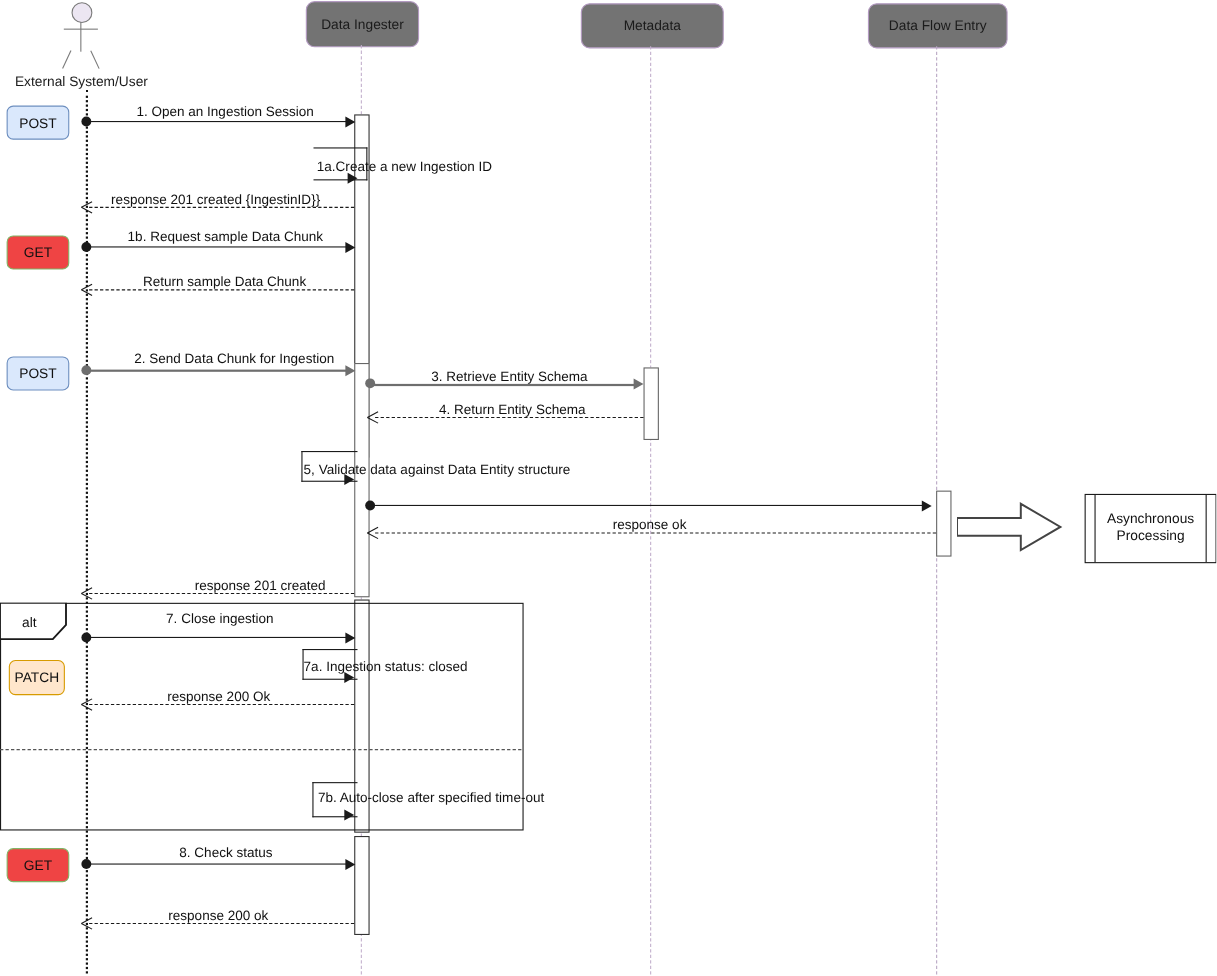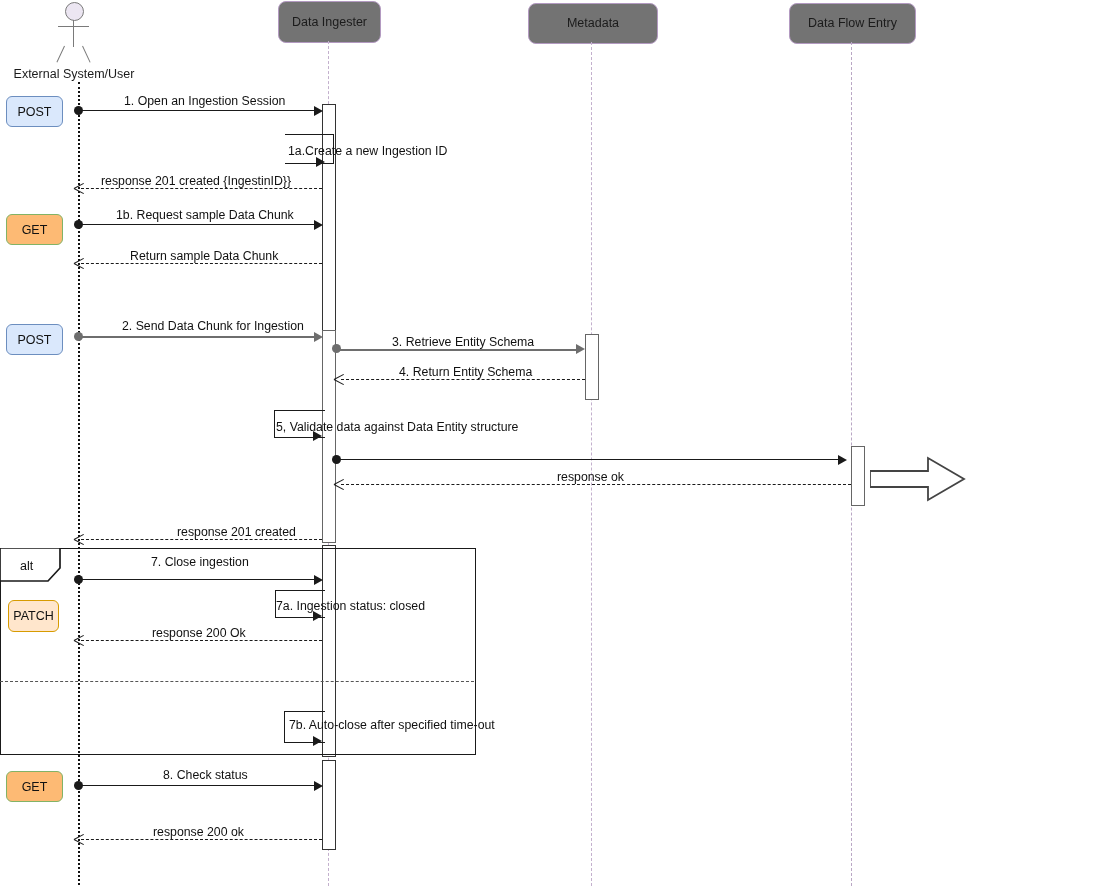--- a/index.html
+++ b/index.html
@@ -21,21 +21,21 @@
   .ln{background:#7a7a7a;}
   
   .act{background:#ffffff;border:1.4px solid #333;}
   .act.gray{border:1.6px solid #666;}
   
   .badge{
     border-radius:6px;display:flex;align-items:center;justify-content:center;
     font-size:12.5px;color:#111;
   }
   .badge.post{background:#dae8fc;border:1.4px solid #6c8ebf;}
-  .badge.get{background:#fdba74;border:1.4px solid #82b366;}
+  .badge.get{background:#ef4444;border:1.4px solid #82b366;}
   .badge.patch{background:#ffe6cc;border:1.4px solid #d79b00;}
   
   .msgline{height:0;}
   .msgline.solid{border-top:1.6px solid #1a1a1a;}
   .msgline.solid.gray{border-top:2.2px solid #6e6e6e;}
   .msgline.dashed{border-top:1.5px dashed #1a1a1a;}
   .msglabel{
     font-size:12.3px;color:#111;white-space:nowrap;
   }
   .ball{width:9px;height:9px;border-radius:50%;background:#1a1a1a;}
@@ -165,20 +165,28 @@
   <div class="abs arrowR" style="left:838px;top:454.5px;"></div>
 
   <div class="abs msglabel" style="left:557px;top:470px;">response ok</div>
   <div class="abs msgline dashed" style="left:341px;top:484px;width:510px;"></div>
   <div class="abs arrowL-open" style="left:334px;top:479px;"></div>
 
   <svg class="abs blockarrow" style="left:870px;top:455px;" width="96" height="48" viewBox="0 0 96 48">
     <polygon points="0,16 58,16 58,3 94,24 58,45 58,32 0,32" fill="#ffffff" stroke="#444" stroke-width="1.8" stroke-linejoin="miter"></polygon>
   </svg>
 
+  <div class="abs procbox" style="left:986px;top:449px;width:118px;height:61px;">
+    <div class="procbar" style="left:8px;"></div>
+    <div class="procbar" style="left:109px;"></div>
+    <div class="abs proctext" style="left:14px;top:14px;width:90px;">
+      <div>Asynchronous</div>
+      <div>Processing</div>
+    </div>
+  </div>
 
   <div class="abs msglabel" style="left:137px;top:525px;padding-left:40px;">response 201 created</div>
   <div class="abs msgline dashed" style="left:81px;top:539px;width:241px;"></div>
   <div class="abs arrowL-open" style="left:74px;top:534px;"></div>
 
   <div class="abs frag" style="left:0px;top:548px;width:474px;height:205px;"></div>
 
   <svg class="abs" style="left:0px;top:548px;" width="70" height="34" viewBox="0 0 70 34">
     <polygon points="0,0 60,0 60,20 48,33 0,33" fill="#ffffff" stroke="#1a1a1a" stroke-width="1.7"></polygon>
   </svg>

